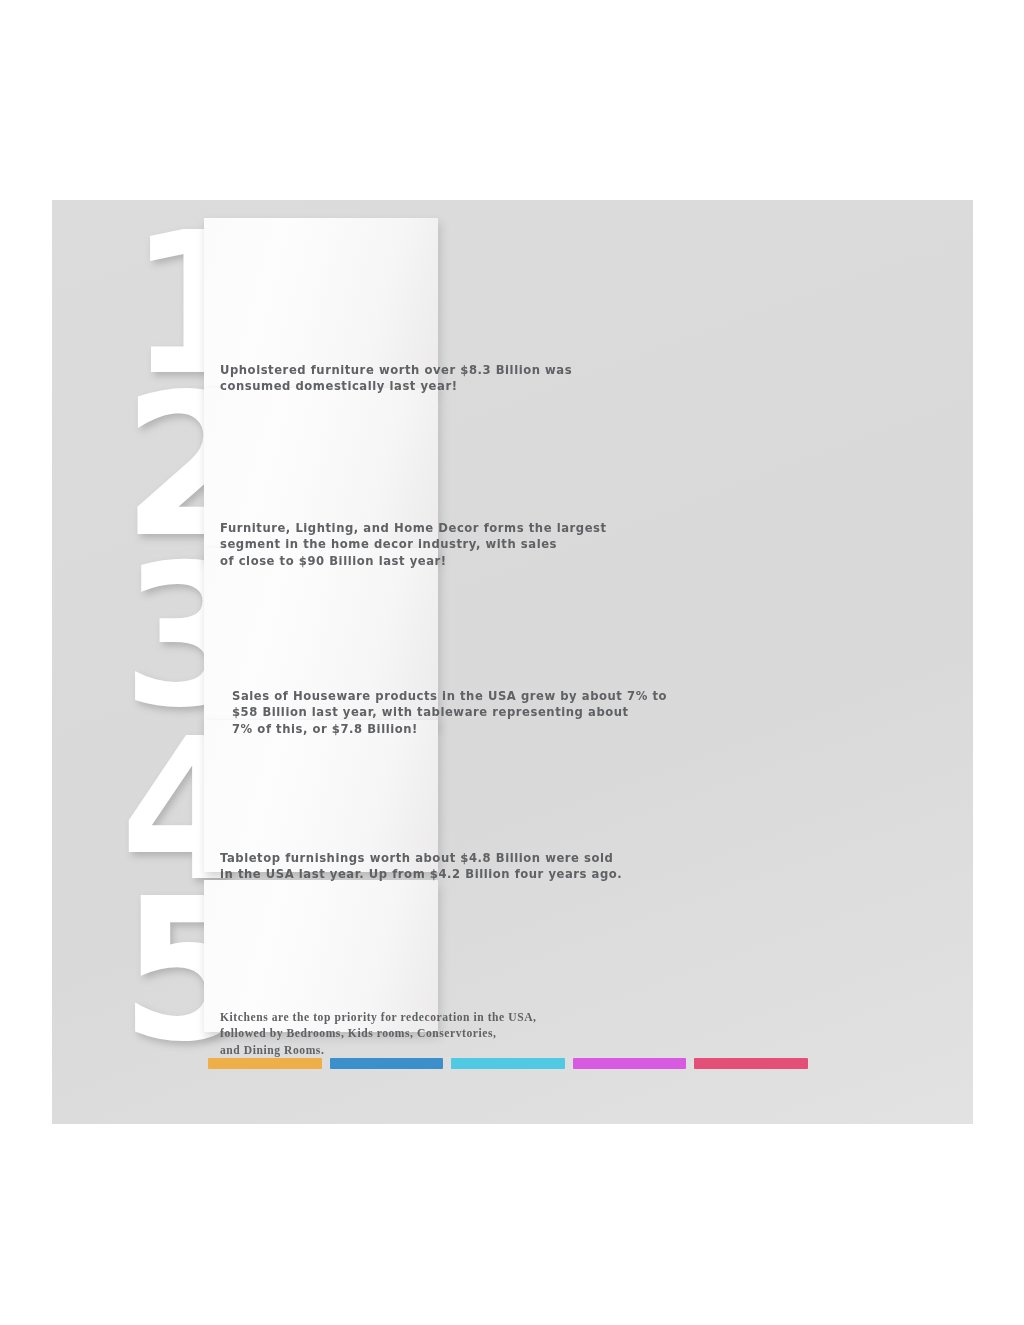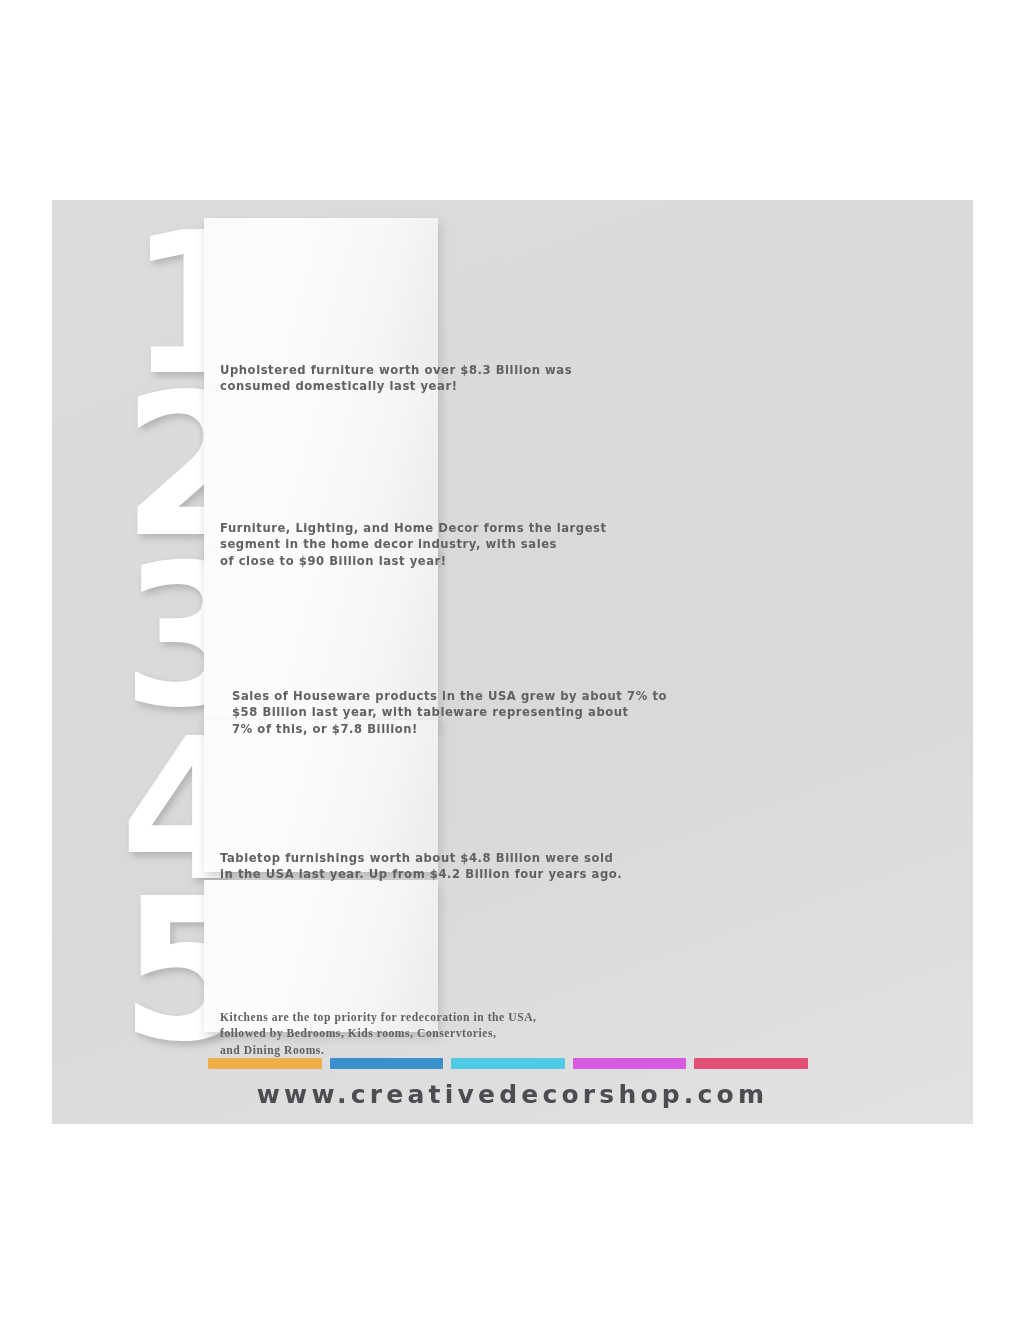--- a/index.html
+++ b/index.html
@@ -257,15 +257,14 @@
   </div>
 
   <div id="footer-bars">
     <div class="bar" style="background: rgb(238, 175, 72);"></div>
     <div class="bar" style="background: rgb(59, 143, 203);"></div>
     <div class="bar" style="background: rgb(79, 201, 228);"></div>
     <div class="bar" style="background: rgb(216, 90, 224);"></div>
     <div class="bar" style="background: rgb(227, 79, 118);"></div>
   </div>
 
-  <div id="footer-url">www.creativedecorshop.com</div>
 
 </div>
 
 </body></html>

